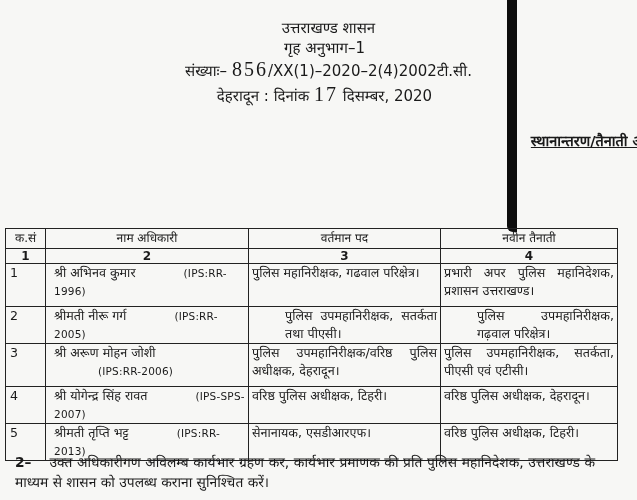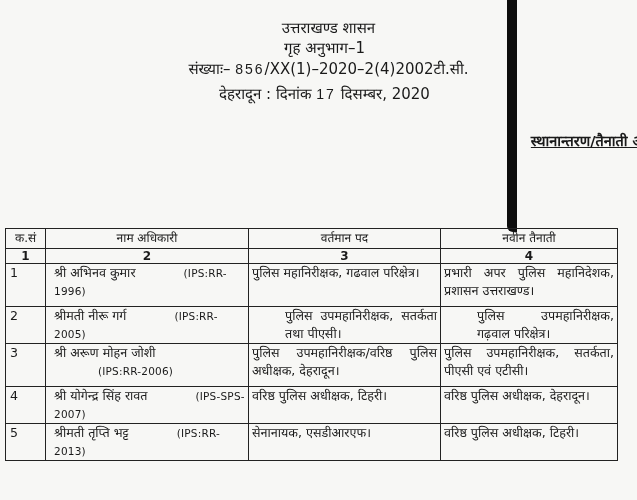--- a/index.html
+++ b/index.html
@@ -12,21 +12,21 @@
     .page { position: absolute; left: 0; top: 0; width: 517px; height: 500px; }
     .edge-strip {
       position: absolute; right: 0; top: 0; width: 10px; height: 232px;
       background: #0d0d0d; border-bottom-left-radius: 6px;
     }
     .hdr { position: absolute; left: 0; width: 637px; text-align: center; font-size: 15px; line-height: 20px; }
     .hdr.h1 { top: 18px; left: 10px; }
     .hdr.h2 { top: 38px; left: 6px; }
     .hdr.h3 { top: 59px; left: 10px; }
     .hdr.h4 { top: 84px; left: 6px; }
-    .ref-num { font-family: Liberation Sans, sans-serif; letter-spacing: 2px; font-size: 14px; }
+    .ref-num { font-family: Liberation Serif, serif; letter-spacing: 2px; font-size: 20px; }
     .title {
       position: absolute; top: 130px; left: 0; width: 637px; text-align: right;
       font-size: 14.5px; font-weight: bold; margin-left: 28px;
     }
     .title span { text-decoration: underline; }
     .para {
       position: absolute; left: 15px; width: 568px; font-size: 13.6px; line-height: 20px;
       text-align: justify; text-align-last: left;
     }
     .para1 { top: 152px; text-indent: 33px; }
@@ -118,13 +118,16 @@
     </tr>
     <tr class="row5">
       <td class="sn">5</td>
       <td class="name"><span>श्रीमती तृप्ति भट्ट</span> <span class="svc">(IPS:RR-2013)</span></td>
       <td>सेनानायक, एसडीआरएफ।</td>
       <td>वरिष्ठ पुलिस अधीक्षक, टिहरी।</td>
     </tr>
   </tbody>
     </table>
 
+  <div class="para para2">
+    <span class="num">2–</span><span>उक्त अधिकारीगण अविलम्ब कार्यभार ग्रहण कर, कार्यभार प्रमाणक की प्रति पुलिस महानिदेशक, उत्तराखण्ड के माध्यम से शासन को उपलब्ध कराना सुनिश्चित करें।</span>
+  </div>
 </div>
 
 </body></html>

